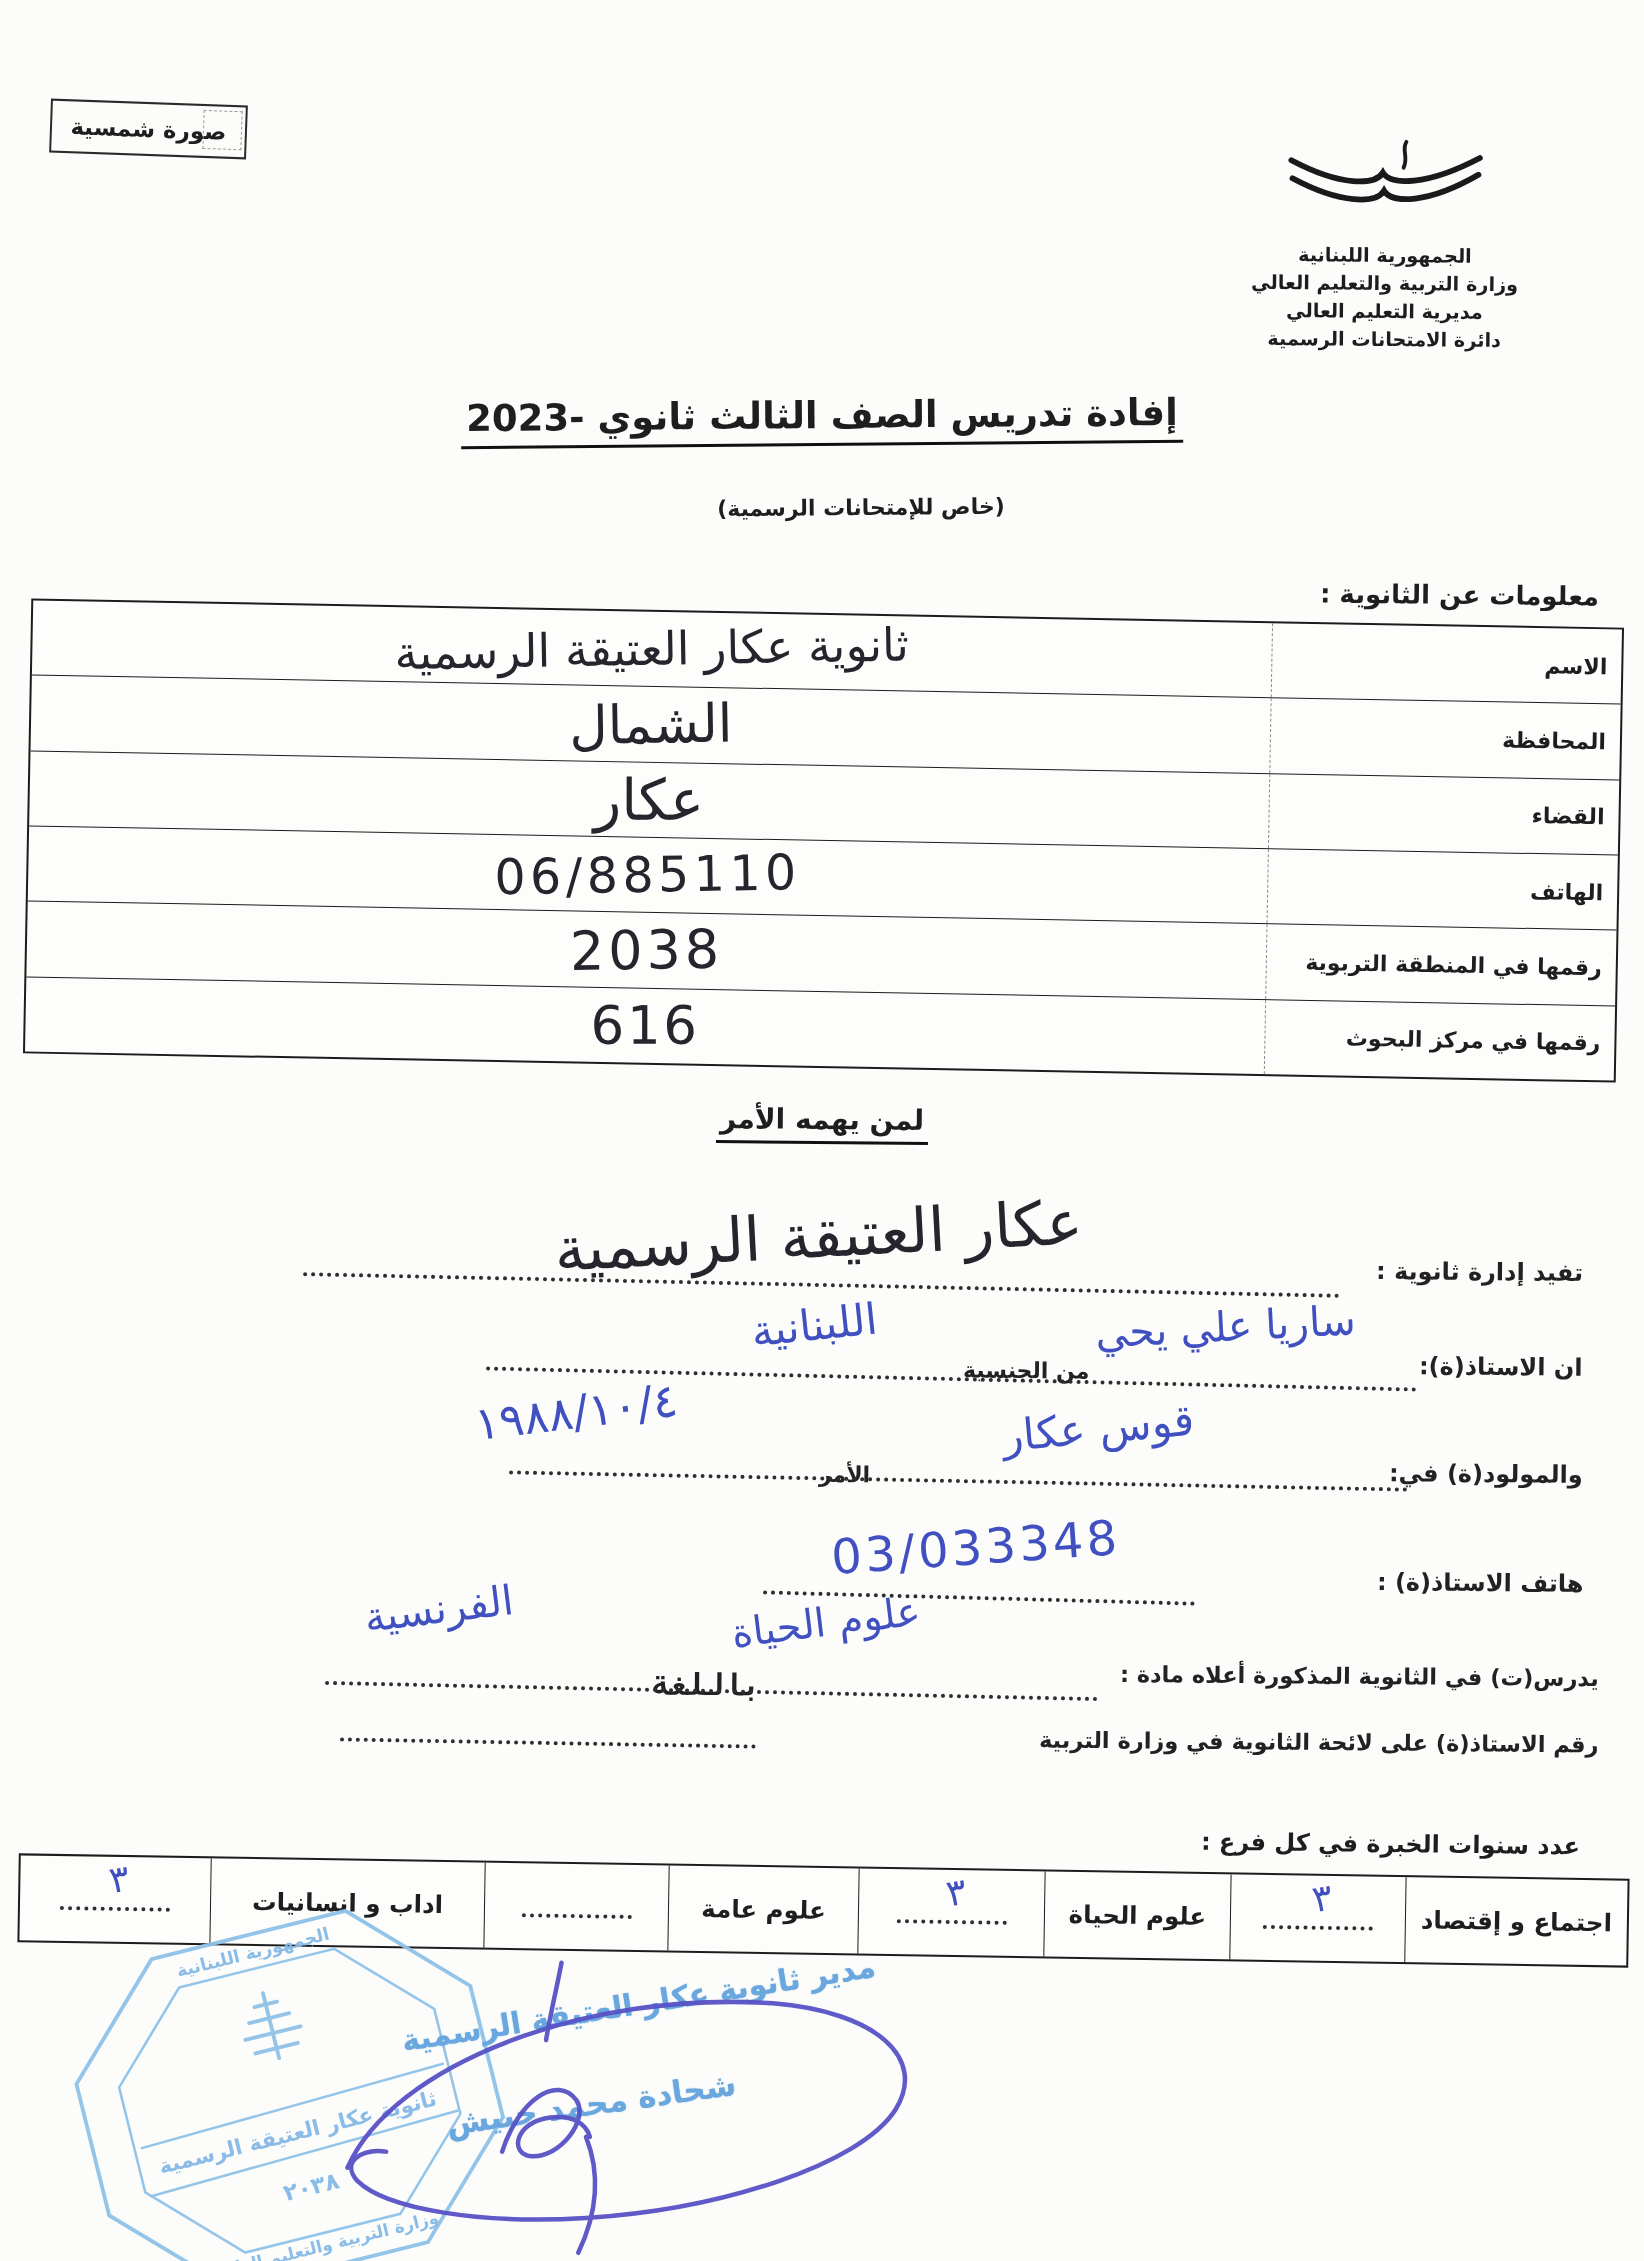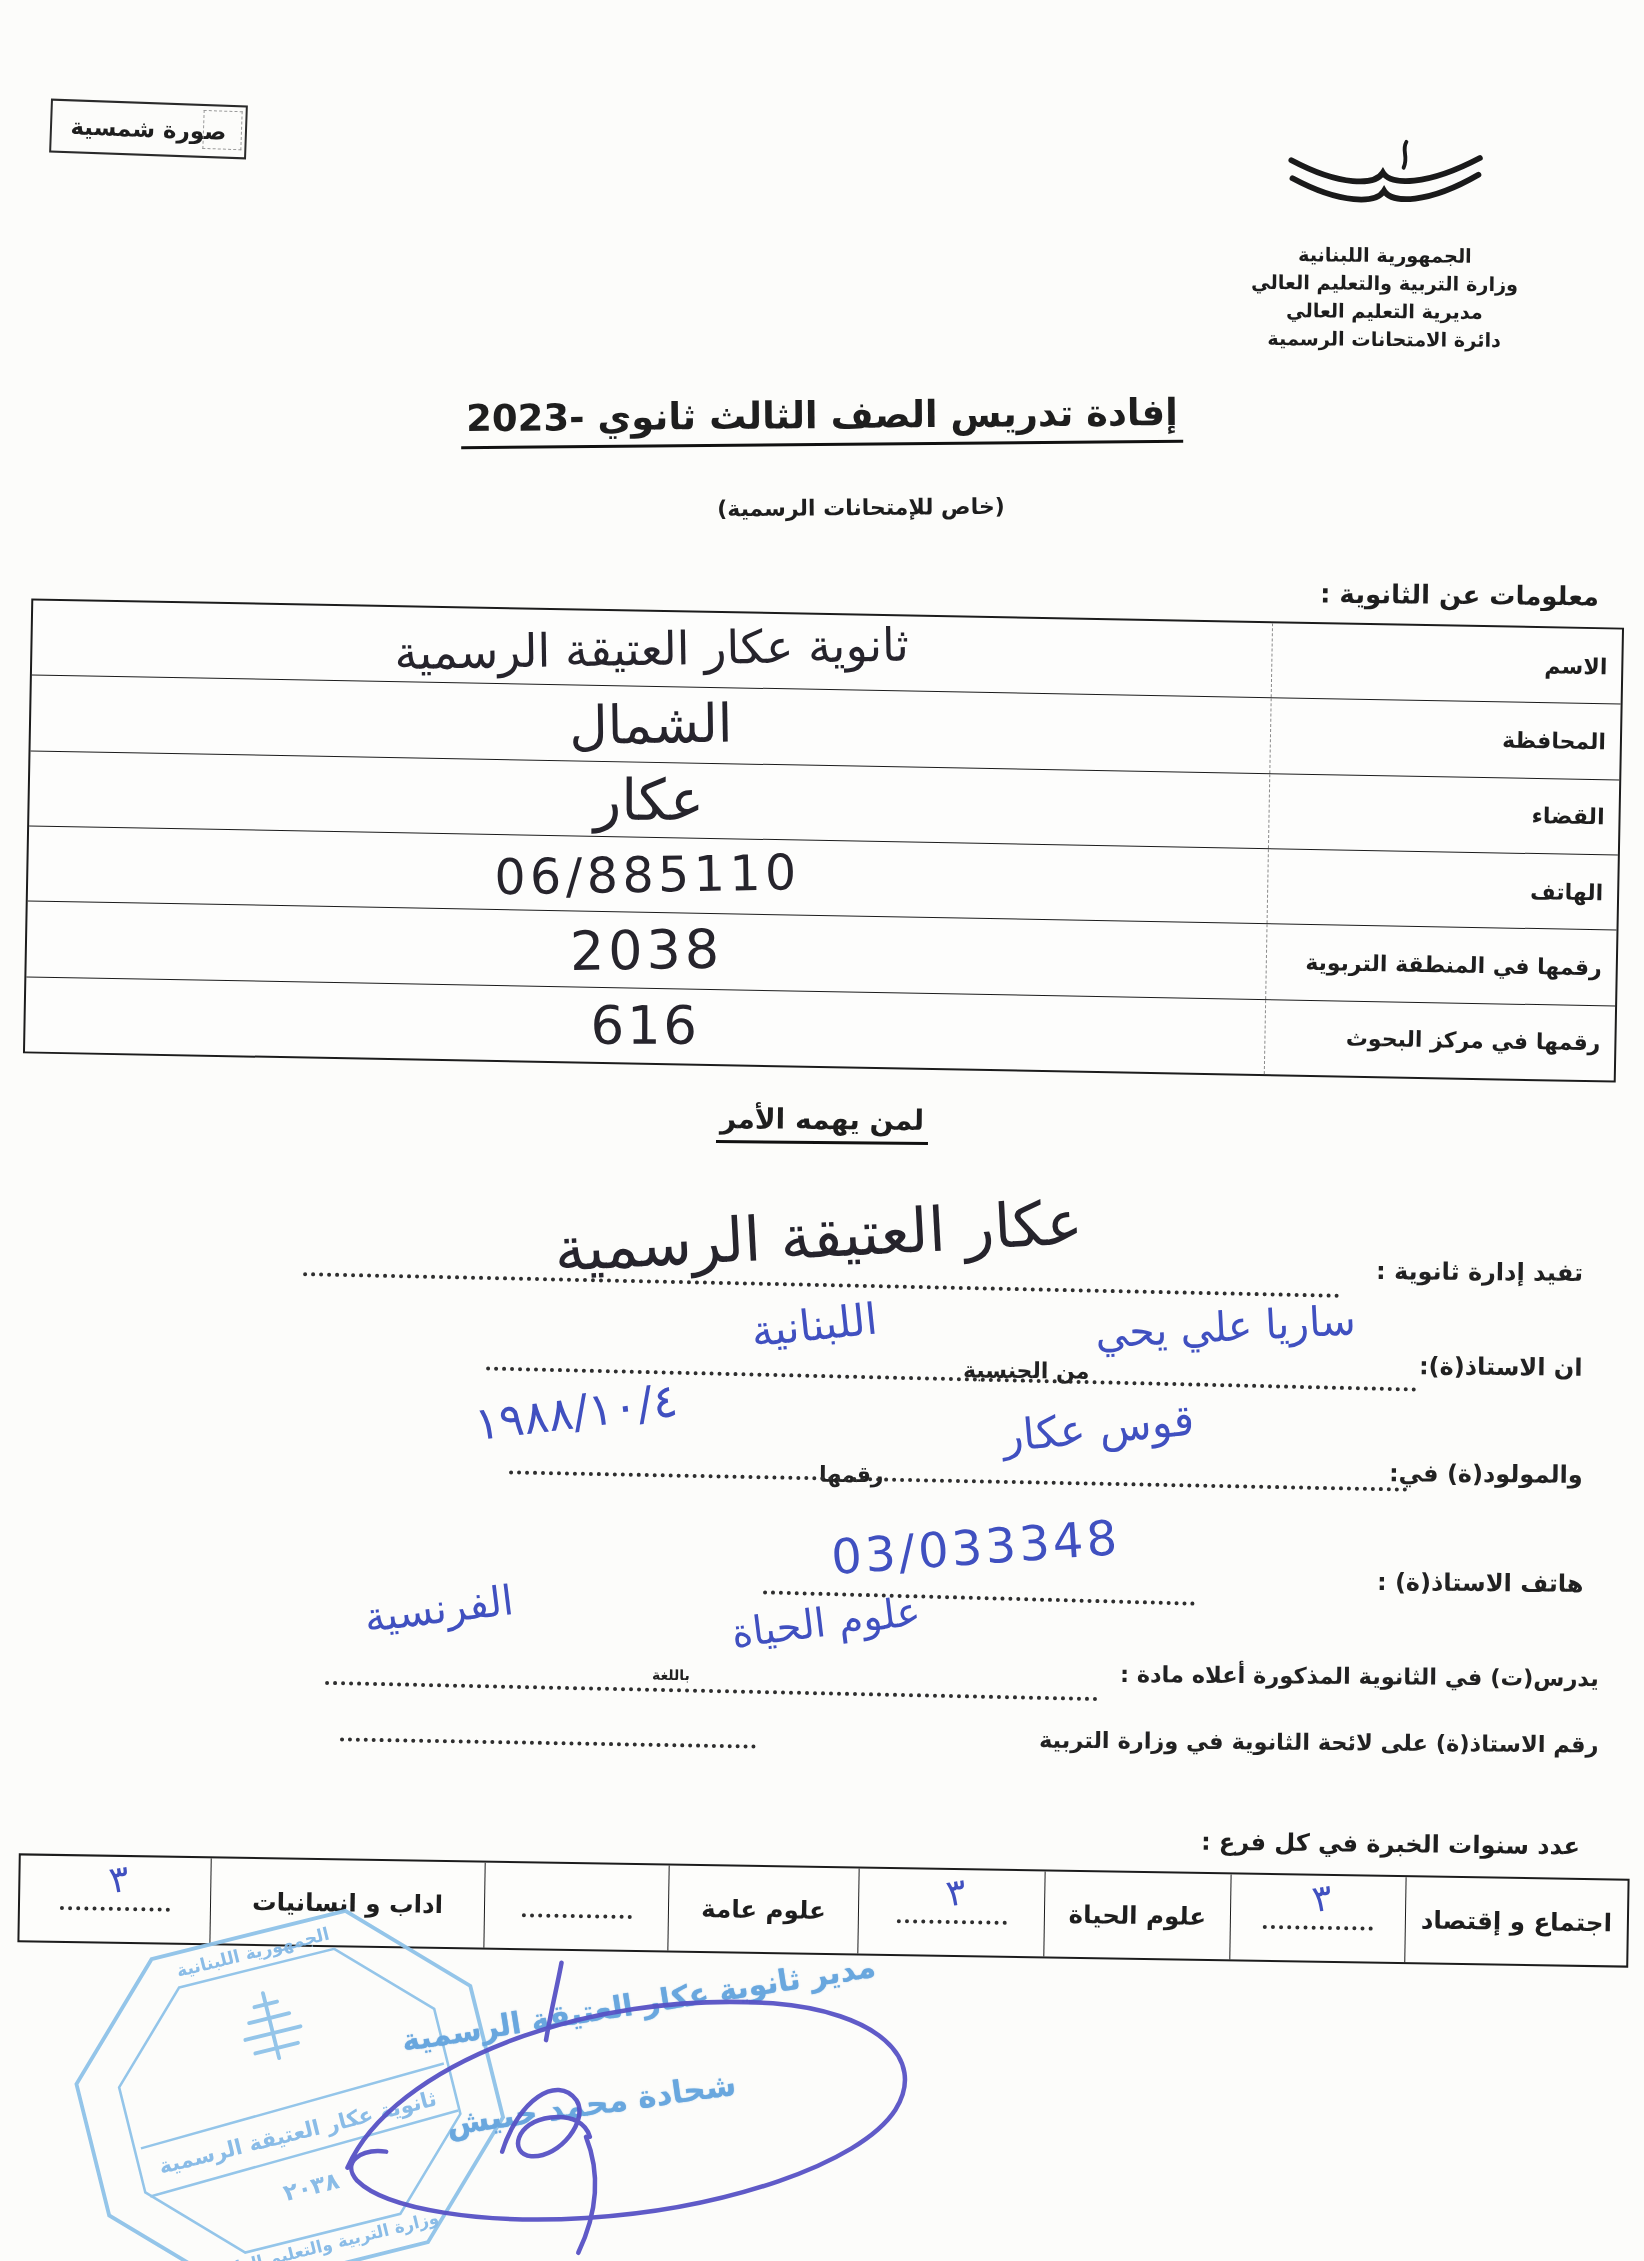--- a/index.html
+++ b/index.html
@@ -141,31 +141,31 @@
   <div class="dots" style="left:303px;top:1283px;width:1037px;transform:rotate(1.2deg);"></div>
 
   <div class="lbl" style="right:61px;top:1353px;font-size:24px;transform:rotate(0.5deg);">ان الاستاذ(ة):</div>
   <div class="hw hw-blue" style="left:1095px;top:1303px;font-size:41px;transform:rotate(-3deg);">ساريا علي يحي</div>
   <div class="lbl" style="left:963px;top:1358px;font-size:22px;transform:rotate(0.5deg);">من الجنسية</div>
   <div class="hw hw-blue" style="left:751px;top:1300px;font-size:43px;transform:rotate(-6deg);">اللبنانية</div>
   <div class="dots" style="left:486px;top:1377px;width:931px;transform:rotate(1.3deg);"></div>
 
   <div class="lbl" style="right:61px;top:1460px;font-size:24px;transform:rotate(0.5deg);">والمولود(ة) في:</div>
   <div class="hw hw-blue" style="left:1002px;top:1403px;font-size:43px;transform:rotate(-5deg);">قوس عكار</div>
-  <div class="lbl" style="left:819px;top:1462px;font-size:22px;transform:rotate(0.5deg);">رقمها</div>
+  <div class="lbl" style="left:819px;top:1462px;font-size:22px;transform:rotate(0.5deg);">الأمر</div>
   <div class="hw hw-blue" style="left:474px;top:1385px;font-size:46px;direction:ltr;transform:rotate(-7deg);">١٩٨٨/١٠/٤</div>
   <div class="dots" style="left:509px;top:1479px;width:899px;transform:rotate(1.1deg);"></div>
 
   <div class="lbl" style="right:61px;top:1569px;font-size:24px;transform:rotate(0.5deg);">هاتف الاستاذ(ة) :</div>
   <div class="hw hw-blue" style="left:831px;top:1519px;font-size:48px;direction:ltr;letter-spacing:3.2px;transform:rotate(-4deg);">03/033348</div>
   <div class="dots" style="left:763px;top:1596px;width:432px;transform:rotate(1.5deg);"></div>
 
   <div class="lbl" style="right:45px;top:1663px;font-size:22.5px;transform:rotate(0.5deg);">يدرس(ت) في الثانوية المذكورة أعلاه مادة :</div>
   <div class="hw hw-blue" style="left:731px;top:1599px;font-size:40px;transform:rotate(-7deg);">علوم الحياة</div>
-  <div class="lbl" style="left:652px;top:1667px;font-size:14px;transform:rotate(0.5deg);">باللغة</div>
+  <div class="lbl" style="left:652px;top:1667px;font-size:30px;transform:rotate(0.5deg);font-family:Liberation Mono, monospace;">باللغة</div>
   <div class="hw hw-blue" style="left:364px;top:1585px;font-size:41px;transform:rotate(-7deg);">الفرنسية</div>
   <div class="dots" style="left:325px;top:1689px;width:773px;transform:rotate(1.2deg);"></div>
 
   <div class="lbl" style="right:45px;top:1729px;font-size:22.5px;transform:rotate(0.5deg);">رقم الاستاذ(ة) على لائحة الثانوية في وزارة التربية</div>
   <div class="dots" style="left:340px;top:1741px;width:416px;transform:rotate(1deg);"></div>
 
   <div class="exp-head">عدد سنوات الخبرة في كل فرع :</div>
 
   <div class="exp-table">
     <div class="exp-cell exp-label" style="width:222px;">اجتماع و إقتصاد</div>

